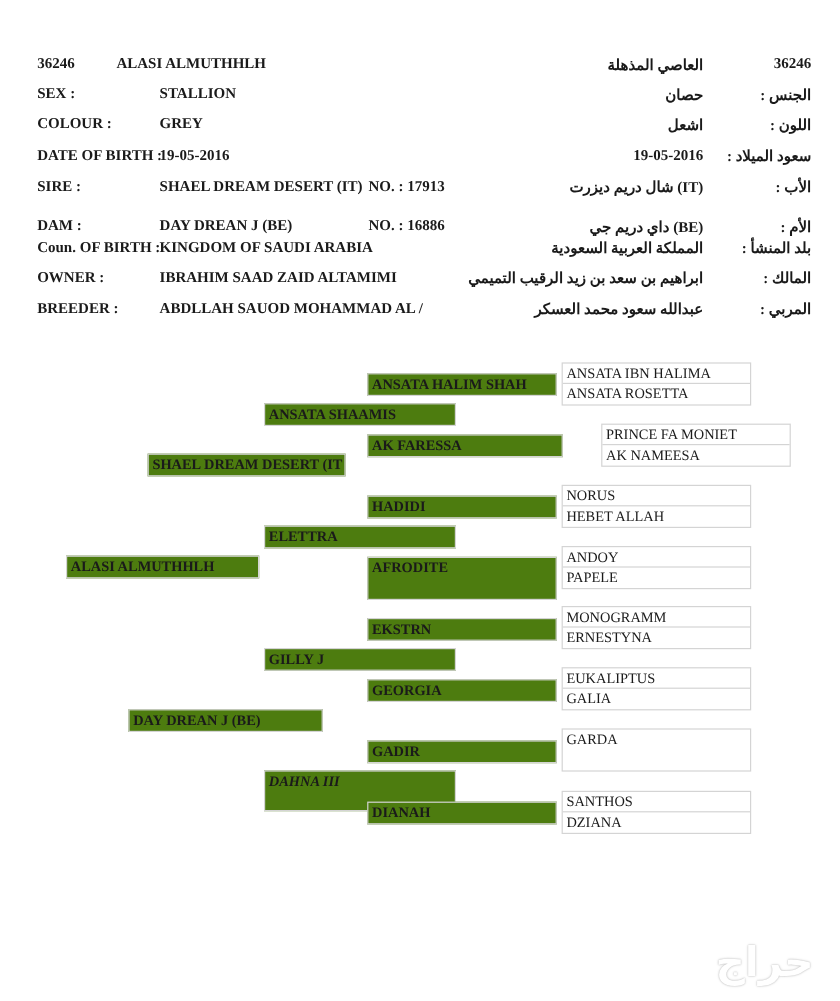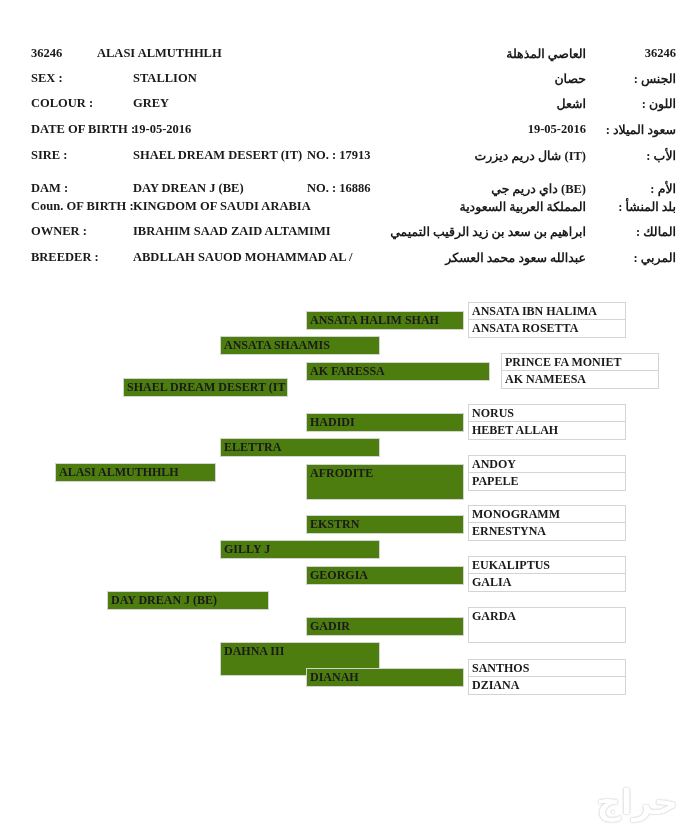--- a/index.html
+++ b/index.html
@@ -22,21 +22,21 @@
       border: 1.5px solid #d4d4d4; background: #4d7c0f;
       font-weight: bold; font-size: 12px; line-height: 16px;
       padding: 0 3px; white-space: nowrap; overflow: hidden;
     }
     .pair {
       position: absolute; box-sizing: border-box;
       border: 1.5px solid #d4d4d4; background: #fff;
       width: 158px; height: 36px;
     }
     .pair .cell {
-      height: 17px; box-sizing: border-box; font-weight: bold; font-size: 12px;
+      height: 17px; box-sizing: border-box; font-weight: normal; font-size: 12px;
       line-height: 16px; padding: 0 3px; white-space: nowrap;
     }
     .pair .cell.top { border-bottom: 1.5px solid #d4d4d4; }
 
     .watermark {
       position: absolute; right: 22px; bottom: 12px;
       font-family: "DejaVu Sans", sans-serif; font-size: 34px; font-weight: bold;
       color: #ffffff; text-shadow: 0 0 2px #bdbdbd, 0 0 1px #cfcfcf;
       direction: rtl; letter-spacing: 2px;
     }
@@ -105,24 +105,24 @@
 <div>
 
   <div class="box" style="left:55px; top:463px; width:161px; height:19px;">ALASI ALMUTHHLH</div>
 
   <div class="box" style="left:123px; top:378px; width:165px; height:19px;">SHAEL DREAM DESERT (IT</div>
   <div class="box" style="left:107px; top:591px; width:162px; height:19px;">DAY DREAN J (BE)</div>
 
   <div class="box" style="left:220px; top:336px; width:160px; height:19px;">ANSATA SHAAMIS</div>
   <div class="box" style="left:220px; top:438px; width:160px; height:19px;">ELETTRA</div>
   <div class="box" style="left:220px; top:540px; width:160px; height:19px;">GILLY J</div>
-  <div class="box" style="left:220px; top:642px; width:160px; height:34px;">DAHNA III</div>
+  <div class="box" style="left:220px; top:642px; width:160px; height:34px;font-style:italic;">DAHNA III</div>
 
   <div class="box" style="left:306px; top:311px; width:158px; height:19px;">ANSATA HALIM SHAH</div>
-  <div class="box" style="left:306px; top:362px; width:184px; height:19px;">AK FARESSA</div>
+  <div class="box" style="left:306px; top:362px; width:163px; height:19px;">AK FARESSA</div>
   <div class="box" style="left:306px; top:413px; width:158px; height:19px;">HADIDI</div>
   <div class="box" style="left:306px; top:464px; width:158px; height:36px;">AFRODITE</div>
   <div class="box" style="left:306px; top:515px; width:158px; height:19px;">EKSTRN</div>
   <div class="box" style="left:306px; top:566px; width:158px; height:19px;">GEORGIA</div>
   <div class="box" style="left:306px; top:617px; width:158px; height:19px;">GADIR</div>
   <div class="box" style="left:306px; top:668px; width:158px; height:19px;">DIANAH</div>
 
   <div class="pair" style="left:468px; top:302px;">
     <div class="cell top">ANSATA IBN HALIMA</div>
     <div class="cell">ANSATA ROSETTA</div>

